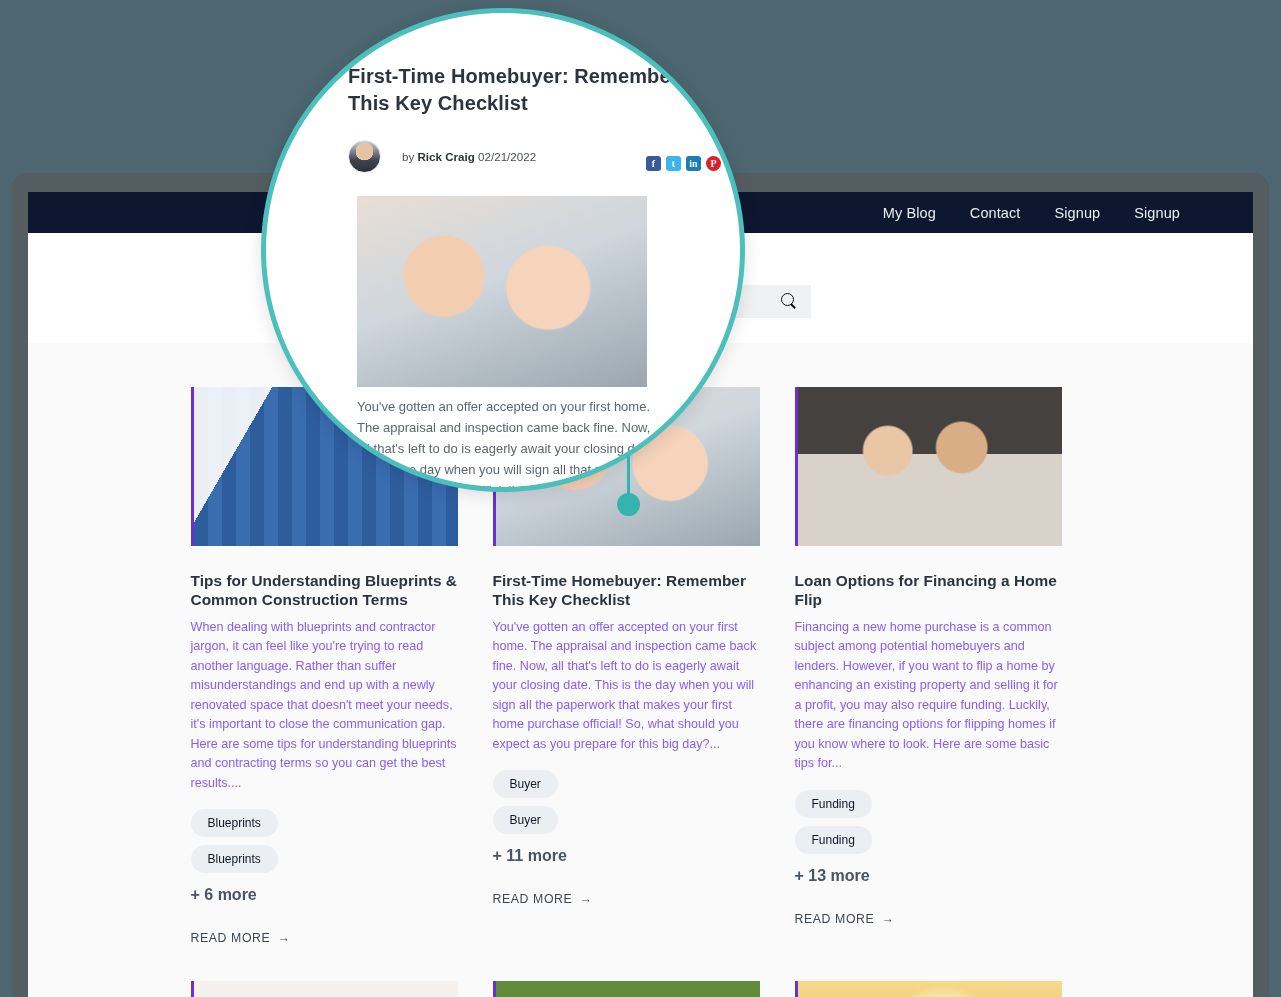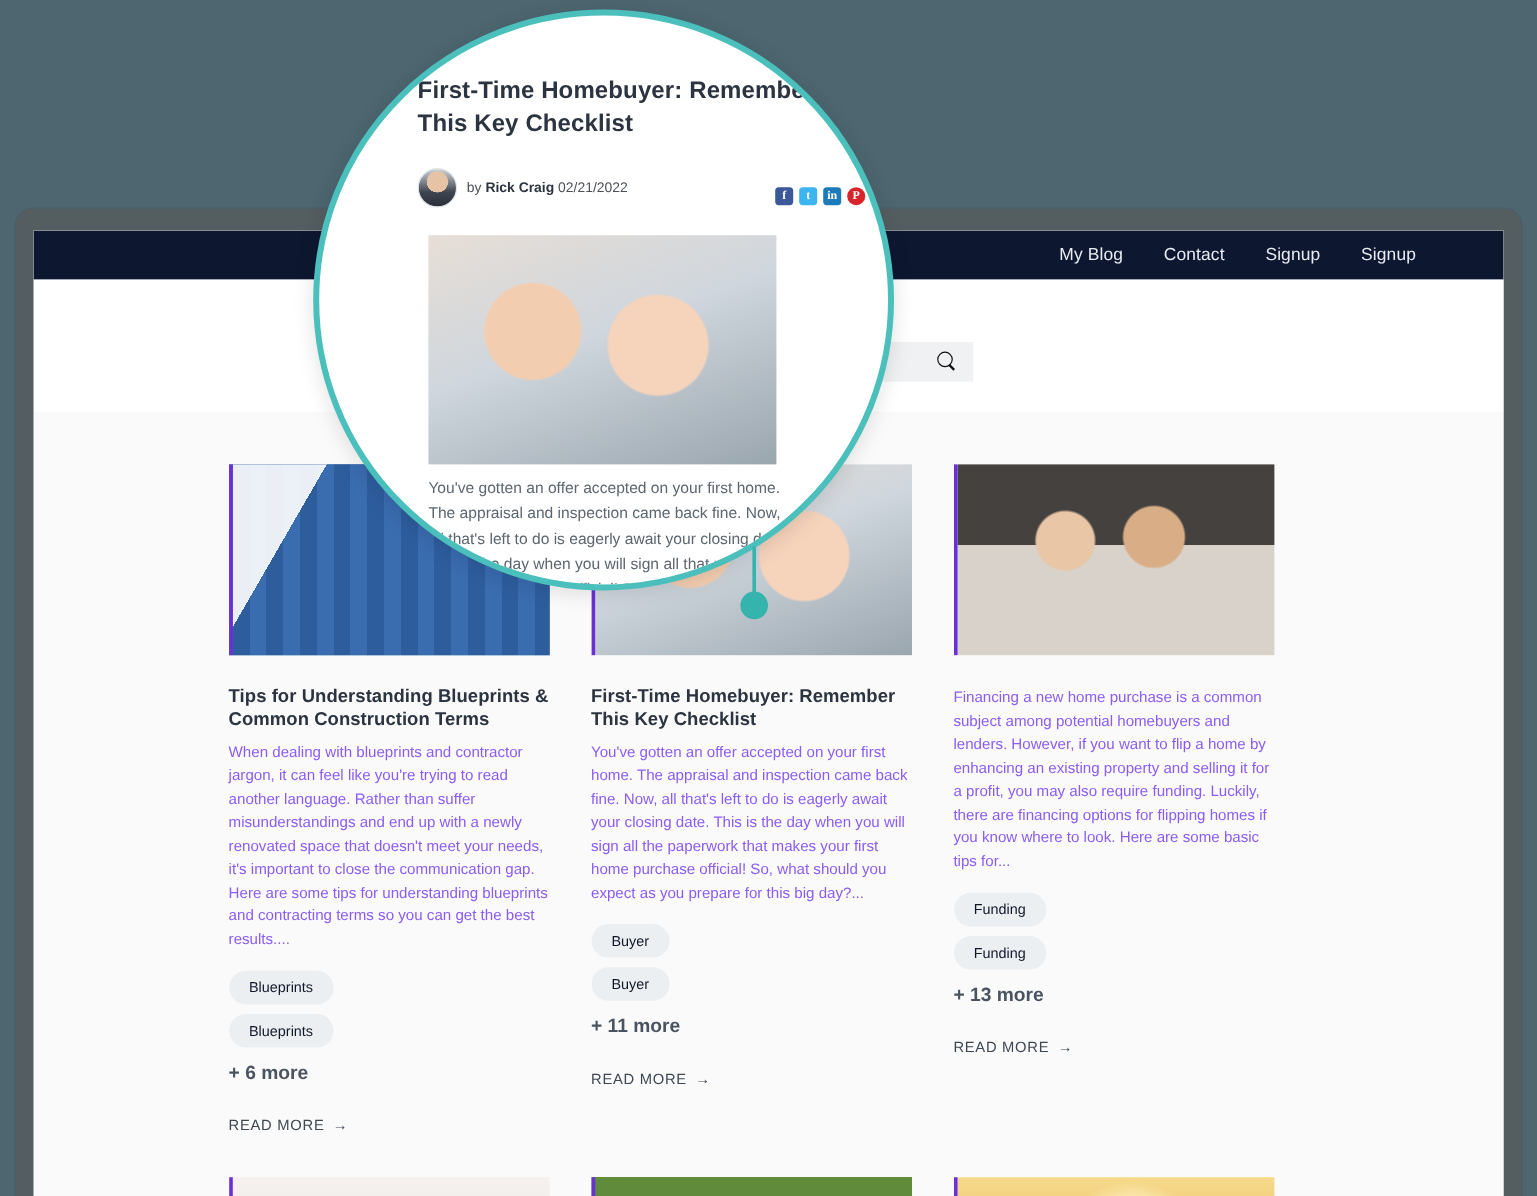--- a/index.html
+++ b/index.html
@@ -199,21 +199,21 @@
     background: #ffffff;
     border: 5px solid #4bbfbb;
     overflow: hidden;
     box-shadow: 0 3px 18px rgba(0,0,0,.12);
   }
   #mag-inner { position: absolute; inset: 0; padding: 50px 38px 0 82px; }
   #mag-title {
     font-size: 20px; font-weight: bold; color: #2b3440;
     line-height: 1.34; letter-spacing: .1px;
   }
-  #mag-byline { display: flex; align-items: center; gap: 8px; margin-top: 23px; }
+  #mag-byline { display: flex; align-items: center; gap: 21px; margin-top: 23px; }
   #mag-avatar {
     width: 33px; height: 33px; border-radius: 50%;
     background: radial-gradient(circle at 50% 34%, #e7c3a6 0 34%, transparent 35%),
                 linear-gradient(180deg,#cfd4d8 0%, #3d4450 62%, #2b313a 100%);
     border: 1px solid #e2e5e8;
   }
   #mag-byline .bt { font-size: 11.6px; color: #4a5058; }
   #mag-byline .bt b { color: #2b3440; }
   #mag-social {
     position: absolute; left: 380px; top: 143px;
@@ -294,20 +294,21 @@
         </div>
         <div class="more">+ 11 more</div>
         <div class="readmore">
           <span>READ MORE</span>
           <span>→</span>
         </div>
       </article>
 
       <article class="card">
         <div class="thumb img-laptops"></div>
+        <h2 class="card-title">Loan Options for Financing a Home Flip</h2>
         <p class="card-excerpt">Financing a new home purchase is a common subject among potential homebuyers and lenders. However, if you want to flip a home by enhancing an existing property and selling it for a profit, you may also require funding. Luckily, there are financing options for flipping homes if you know where to look. Here are some basic tips for...</p>
         <div class="tags">
           <span class="tag">Funding</span>
           <span class="tag">Funding</span>
         </div>
         <div class="more">+ 13 more</div>
         <div class="readmore">
           <span>READ MORE</span>
           <span>→</span>
         </div>

